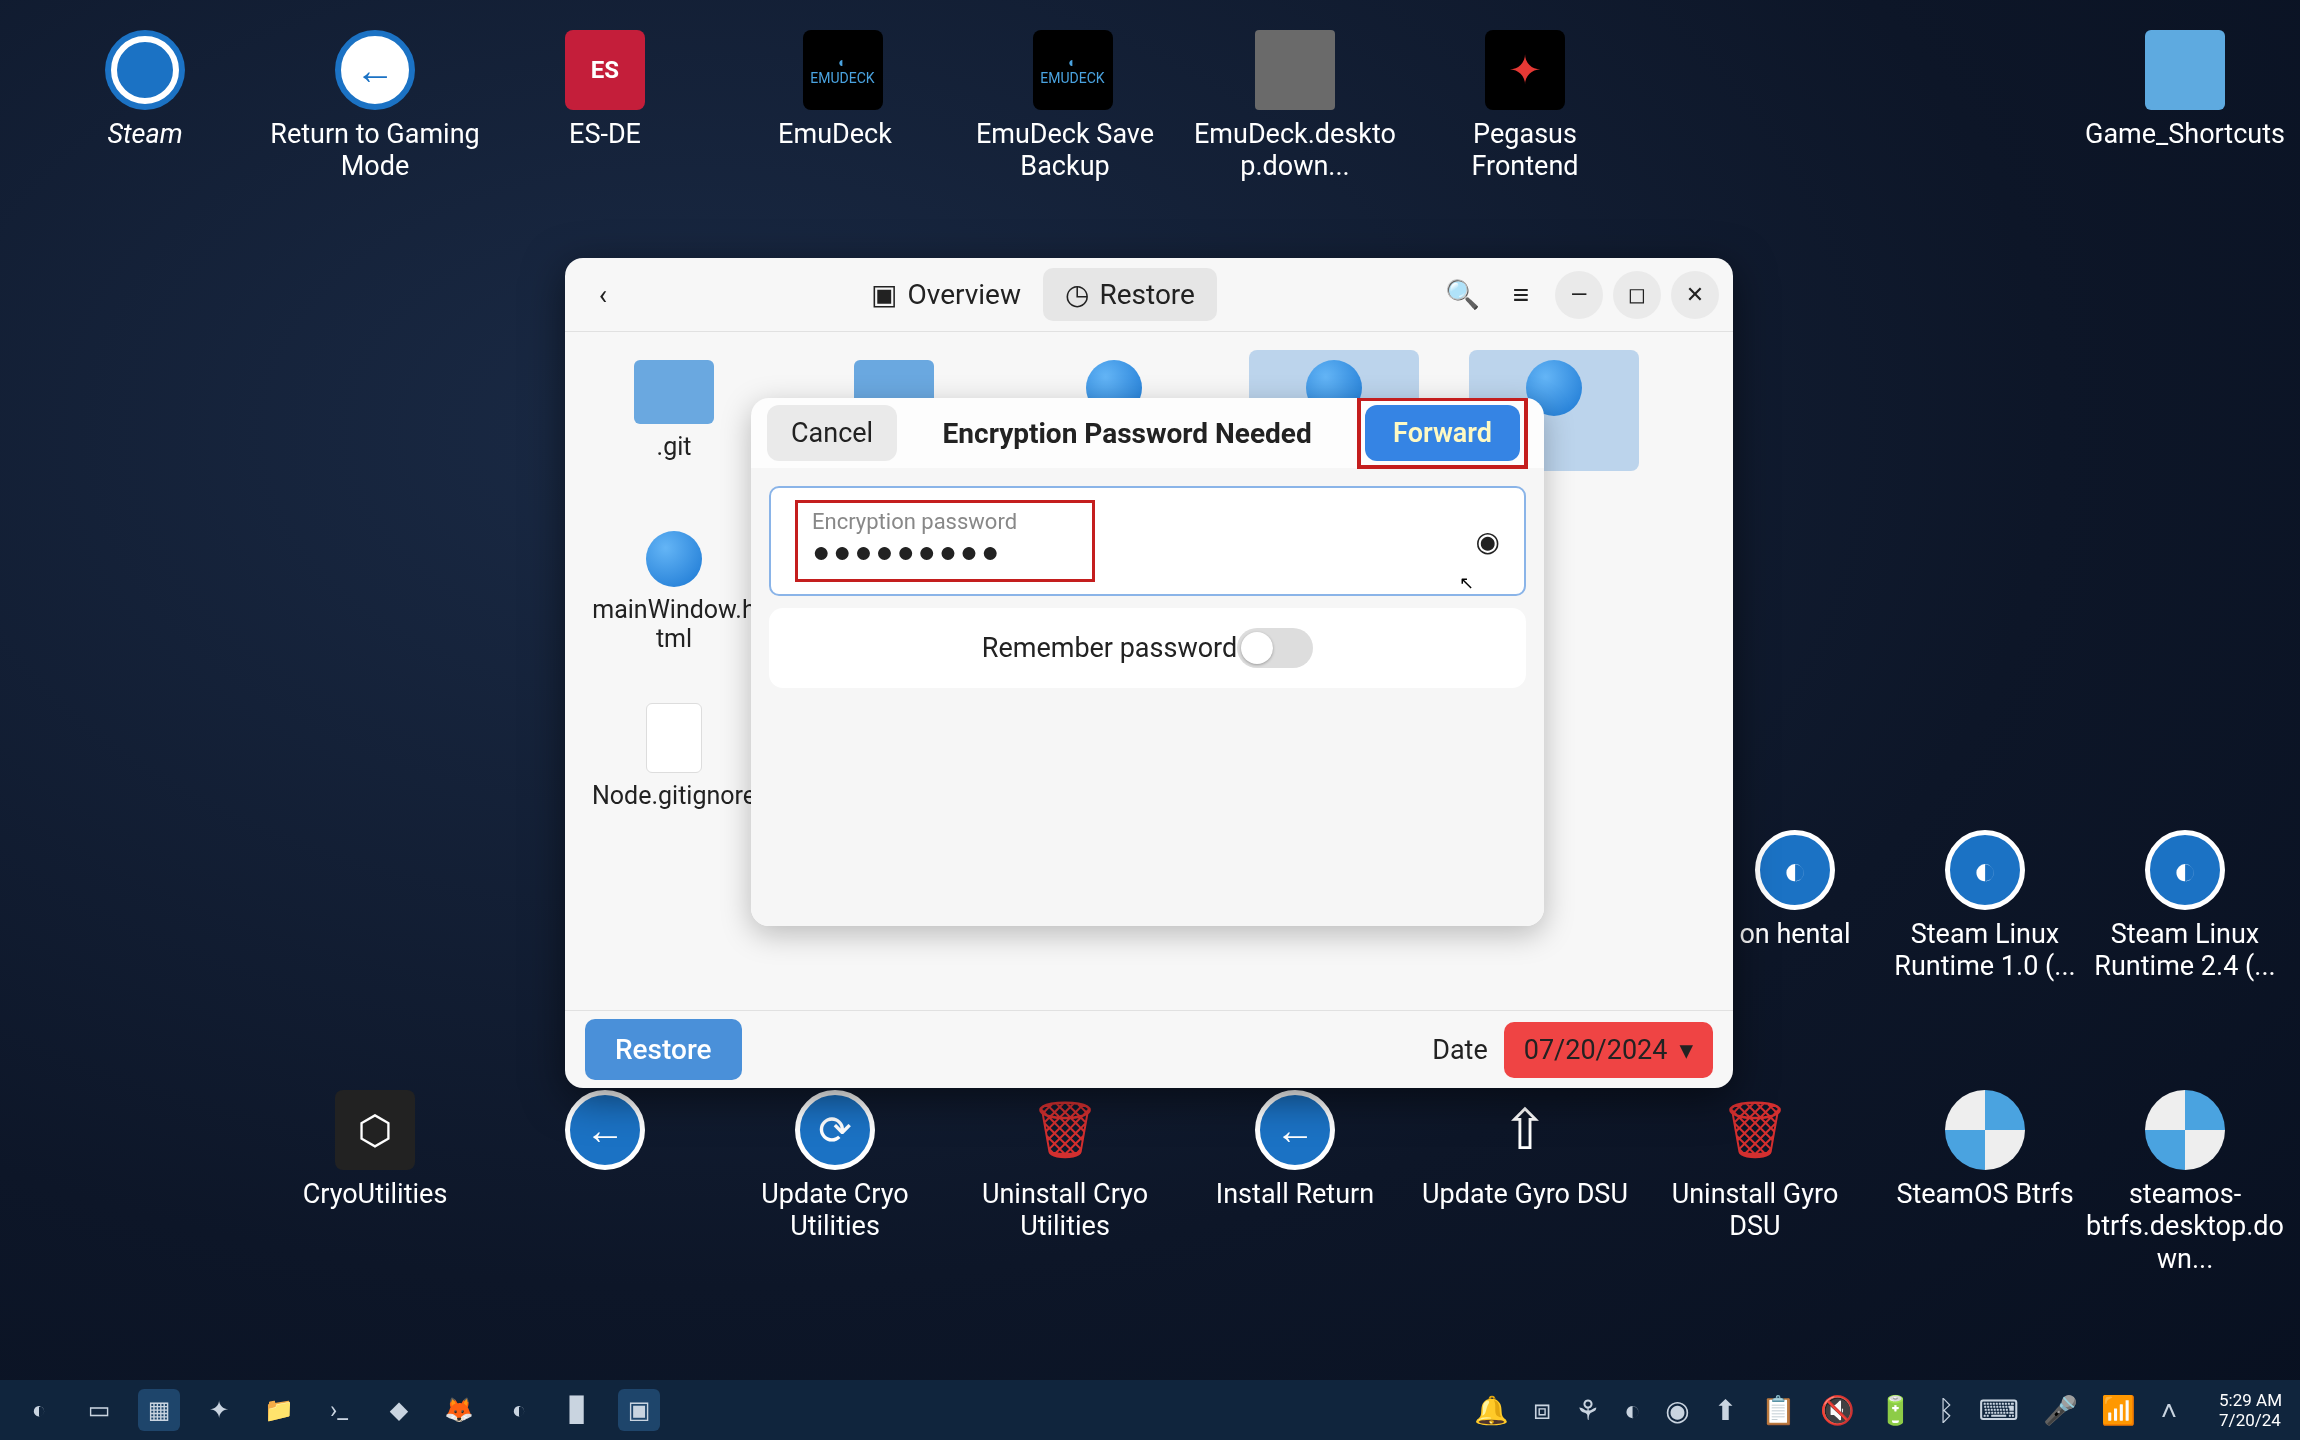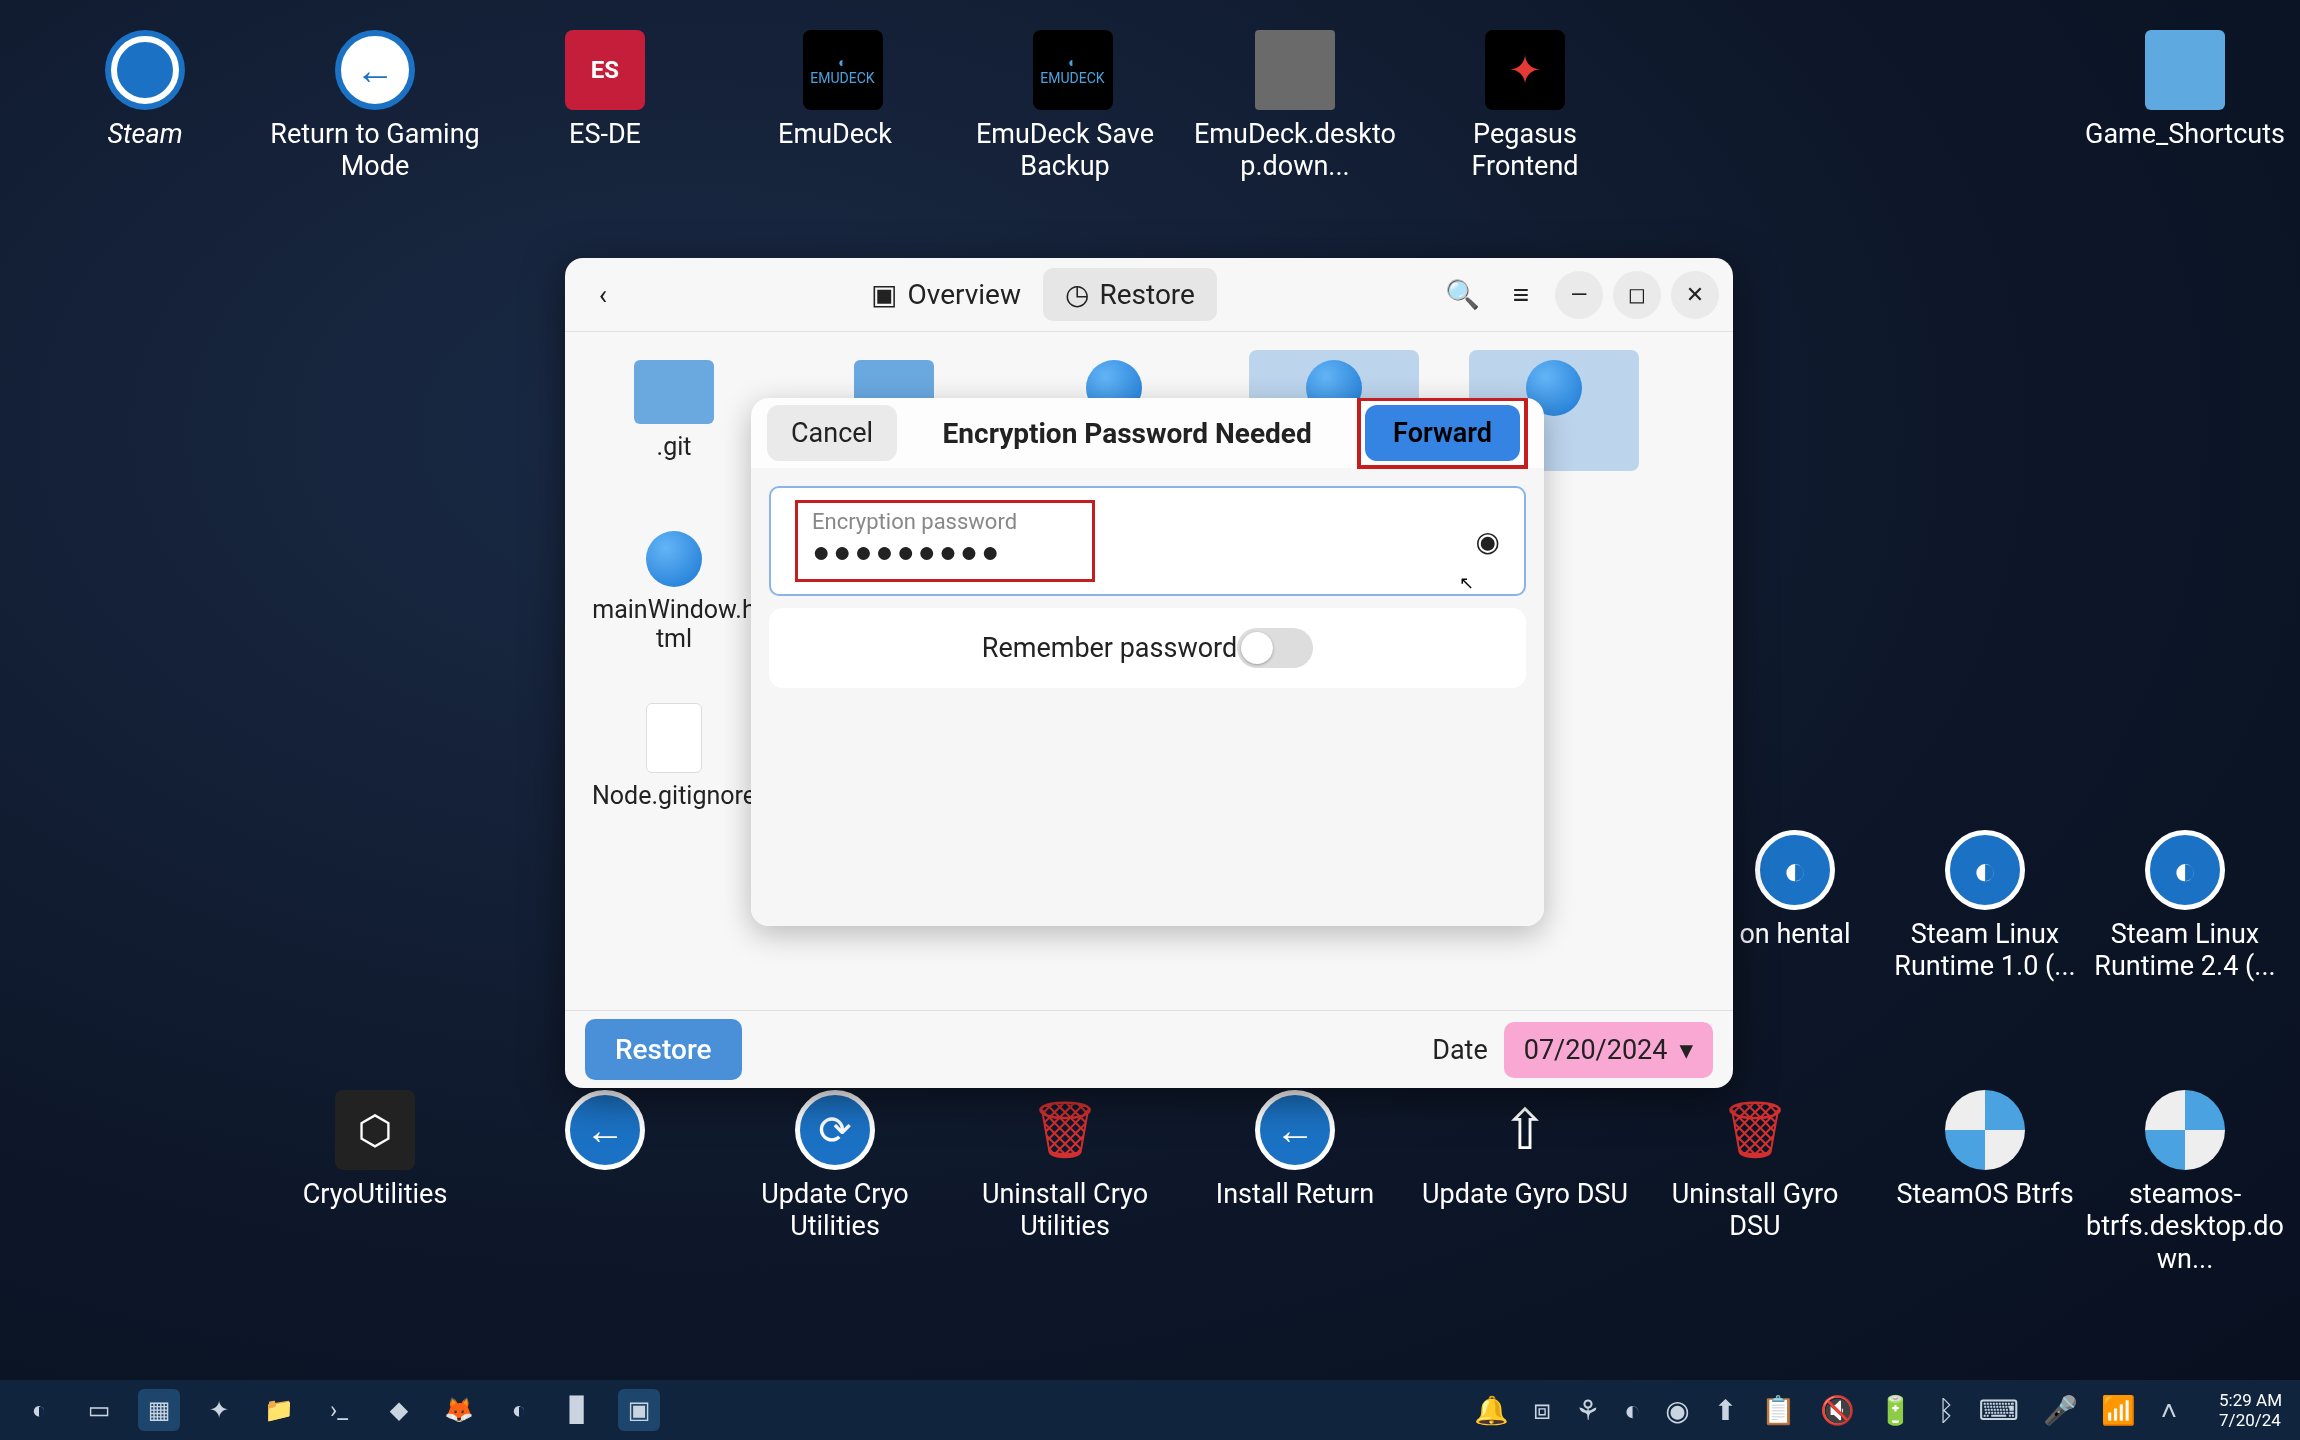--- a/index.html
+++ b/index.html
@@ -44,28 +44,28 @@
 .file-item.sel { background: #bcd4ec; }
 .file-icon { width: 80px; height: 64px; border-radius: 6px; display: flex; align-items: center; justify-content: center; }
 .fi-folder { background: #6aa8e0; }
 .fi-globe { background: radial-gradient(circle at 35% 30%, #64b5f6, #1976d2); border-radius: 50%; width: 56px; height: 56px; }
 .fi-doc { background: #fff; border: 1px solid #ddd; width: 56px; height: 70px; }
 .file-label { font-size: 25px; text-align: center; color: #222; word-wrap: break-word; max-width: 170px; }
 
 .win-footer { height: 78px; border-top: 1px solid #e1e1e1; display: flex; align-items: center; padding: 0 20px; gap: 18px; }
 .restore-btn { background: #4a90d9; color: #fff; font-size: 28px; font-weight: 500; padding: 14px 30px; border-radius: 10px; cursor: pointer; }
 .date-wrap { margin-left: auto; display: flex; align-items: center; gap: 16px; font-size: 27px; }
-.date-sel { background: #f9a8d4; padding: 12px 20px; border-radius: 10px; display: flex; align-items: center; gap: 12px; cursor: pointer; justify-content: flex-end; }
+.date-sel { background: #ef4444; padding: 12px 20px; border-radius: 10px; display: flex; align-items: center; gap: 12px; cursor: pointer; justify-content: flex-end; }
 
 
 .dialog { position: absolute; left: 751px; top: 398px; width: 793px; background: #fdfdfd; border-radius: 18px; box-shadow: 0 8px 30px rgba(0,0,0,.25); color: #222; overflow: hidden; }
 .dlg-head { height: 70px; display: flex; align-items: center; justify-content: space-between; padding: 0 16px; }
 .dlg-cancel { background: #eaeaea; padding: 12px 24px; border-radius: 12px; font-size: 27px; cursor: pointer; }
 .dlg-title { font-size: 28px; font-weight: 700; }
-.dlg-forward { background: #3584e4; color: #000000; padding: 12px 28px; border-radius: 12px; font-size: 27px; font-weight: 600; cursor: pointer; }
+.dlg-forward { background: #3584e4; color: #fef9c3; padding: 12px 28px; border-radius: 12px; font-size: 27px; font-weight: 600; cursor: pointer; }
 .dlg-forward-wrap { border: 4px solid #c41e1e; padding: 4px; }
 .dlg-body { background: #f6f6f6; padding: 18px; }
 .field-box { background: #fff; border: 2px solid #8ab4e8; border-radius: 10px; padding: 12px 24px; display: flex; align-items: center; }
 .field-inner { flex: 1; }
 .field-inner-wrap { border: 3px solid #c41e1e; padding: 6px 14px 10px; width: 300px; }
 .field-label { font-size: 22px; color: #888; }
 .field-value { font-size: 30px; letter-spacing: 3px; }
 .eye { font-size: 28px; cursor: pointer; }
 .remember-row { background: #fff; margin-top: 12px; border-radius: 14px; padding: 20px 24px; display: flex; align-items: center; justify-content: center; font-size: 27px; }
 .switch { width: 76px; height: 40px; background: #ddd; border-radius: 20px; position: relative; cursor: pointer; }

